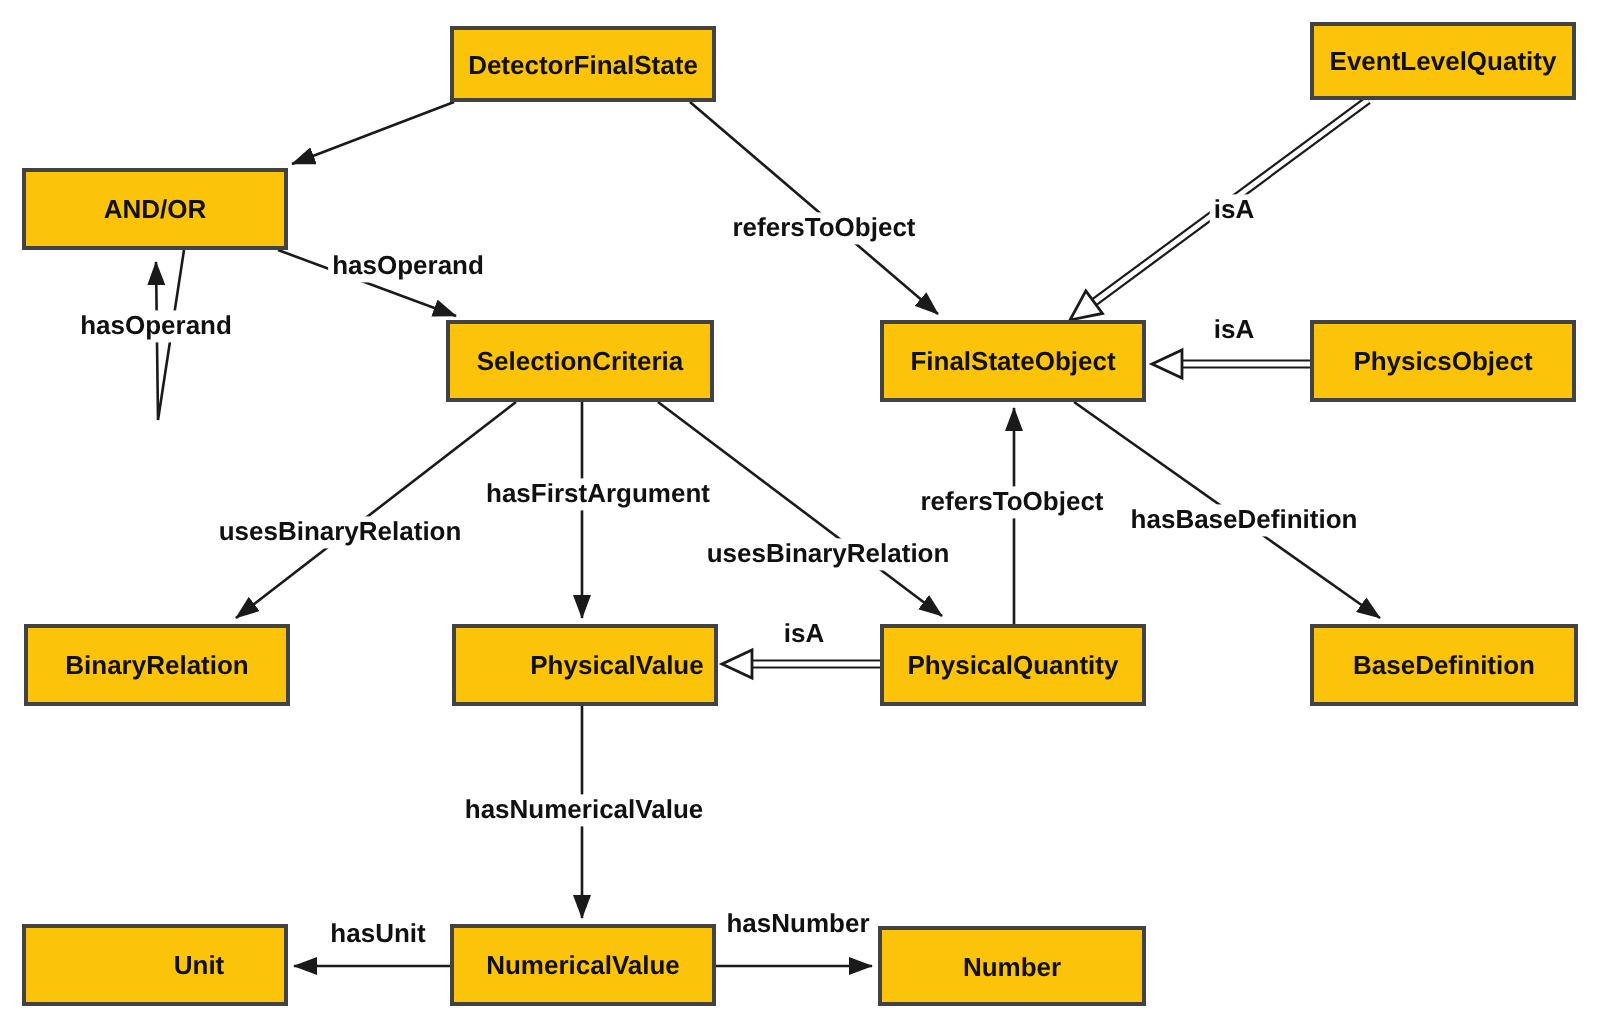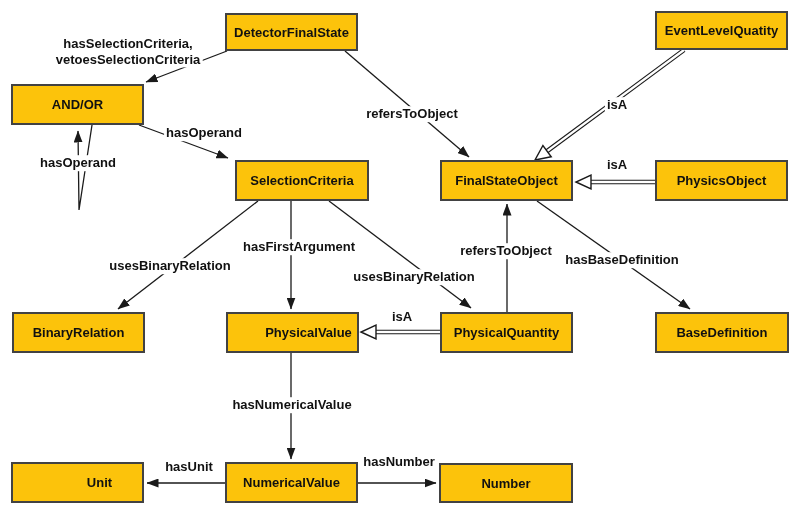--- a/index.html
+++ b/index.html
@@ -87,33 +87,31 @@
     <g>
       <path d="M440,332 L373,332" stroke="#1a1a1a" stroke-width="4.6" fill="none"></path>
       <path d="M440,332 L376,332" stroke="#ffffff" stroke-width="2.4" fill="none"></path>
       <path d="M0,0 L-15,-7 L-15,7 Z" fill="#ffffff" stroke="#1a1a1a" stroke-width="1.4" transform="translate(361,332) rotate(180)"></path>
     </g>
   </svg>
 
   <div class="node" style="left:225px; top:13px;  width:133px; height:38px;">DetectorFinalState</div>
   <div class="node" style="left:655px; top:11px;  width:133px; height:39px;">EventLevelQuatity</div>
   <div class="node" style="left:11px;  top:84px;  width:133px; height:41px;">AND/OR</div>
-  <div class="node" style="left:235px; top:160px; width:134px; height:41px;">SelectionCriteria</div>
+  <div class="node" style="left:223px; top:160px; width:134px; height:41px;">SelectionCriteria</div>
   <div class="node" style="left:440px; top:160px; width:133px; height:41px;">FinalStateObject</div>
   <div class="node" style="left:655px; top:160px; width:133px; height:41px;">PhysicsObject</div>
   <div class="node" style="left:12px;  top:312px; width:133px; height:41px;">BinaryRelation</div>
   <div class="node" style="left:226px; top:312px; width:133px; height:41px;padding-left:32px;">PhysicalValue</div>
   <div class="node" style="left:440px; top:312px; width:133px; height:41px;">PhysicalQuantity</div>
   <div class="node" style="left:655px; top:312px; width:134px; height:41px;">BaseDefinition</div>
   <div class="node" style="left:11px;  top:462px; width:133px; height:41px;padding-left:44px;">Unit</div>
   <div class="node" style="left:225px; top:462px; width:133px; height:41px;">NumericalValue</div>
   <div class="node" style="left:439px; top:463px; width:134px; height:40px;">Number</div>
 
-  <div class="edge-label" style="left:128px; top:52px;">hasSelectionCriteria,
-vetoesSelectionCriteria</div>
   <div class="edge-label" style="left:78px;  top:163px;">hasOperand</div>
   <div class="edge-label" style="left:204px; top:133px;">hasOperand</div>
   <div class="edge-label" style="left:412px; top:114px;">refersToObject</div>
   <div class="edge-label" style="left:617px; top:105px;">isA</div>
   <div class="edge-label" style="left:617px; top:165px;">isA</div>
   <div class="edge-label" style="left:170px; top:266px;">usesBinaryRelation</div>
   <div class="edge-label" style="left:299px; top:247px;">hasFirstArgument</div>
   <div class="edge-label" style="left:414px; top:277px;">usesBinaryRelation</div>
   <div class="edge-label" style="left:506px; top:251px;">refersToObject</div>
   <div class="edge-label" style="left:402px; top:317px;">isA</div>

